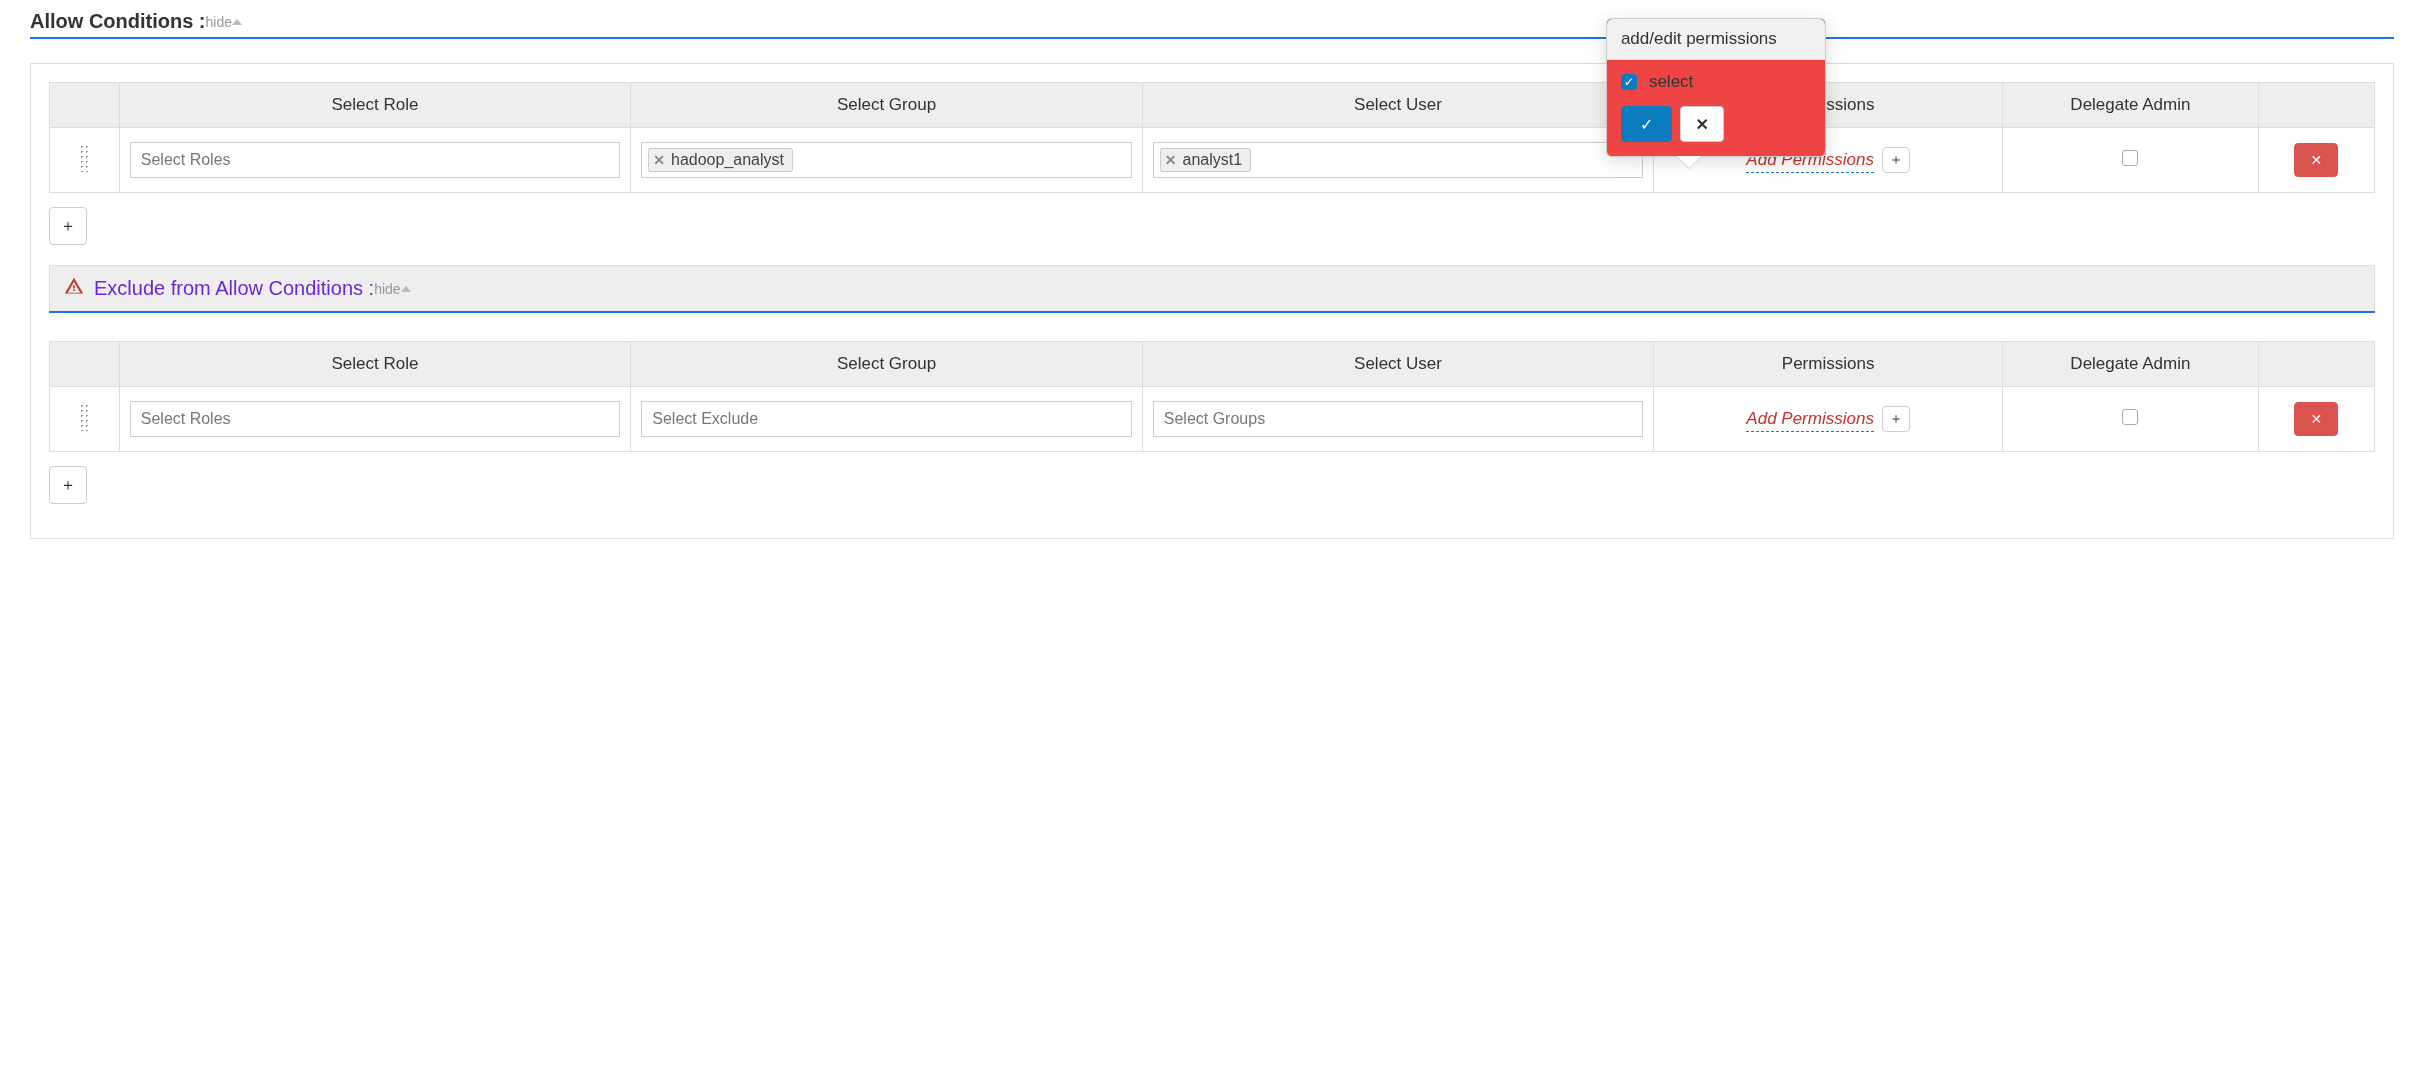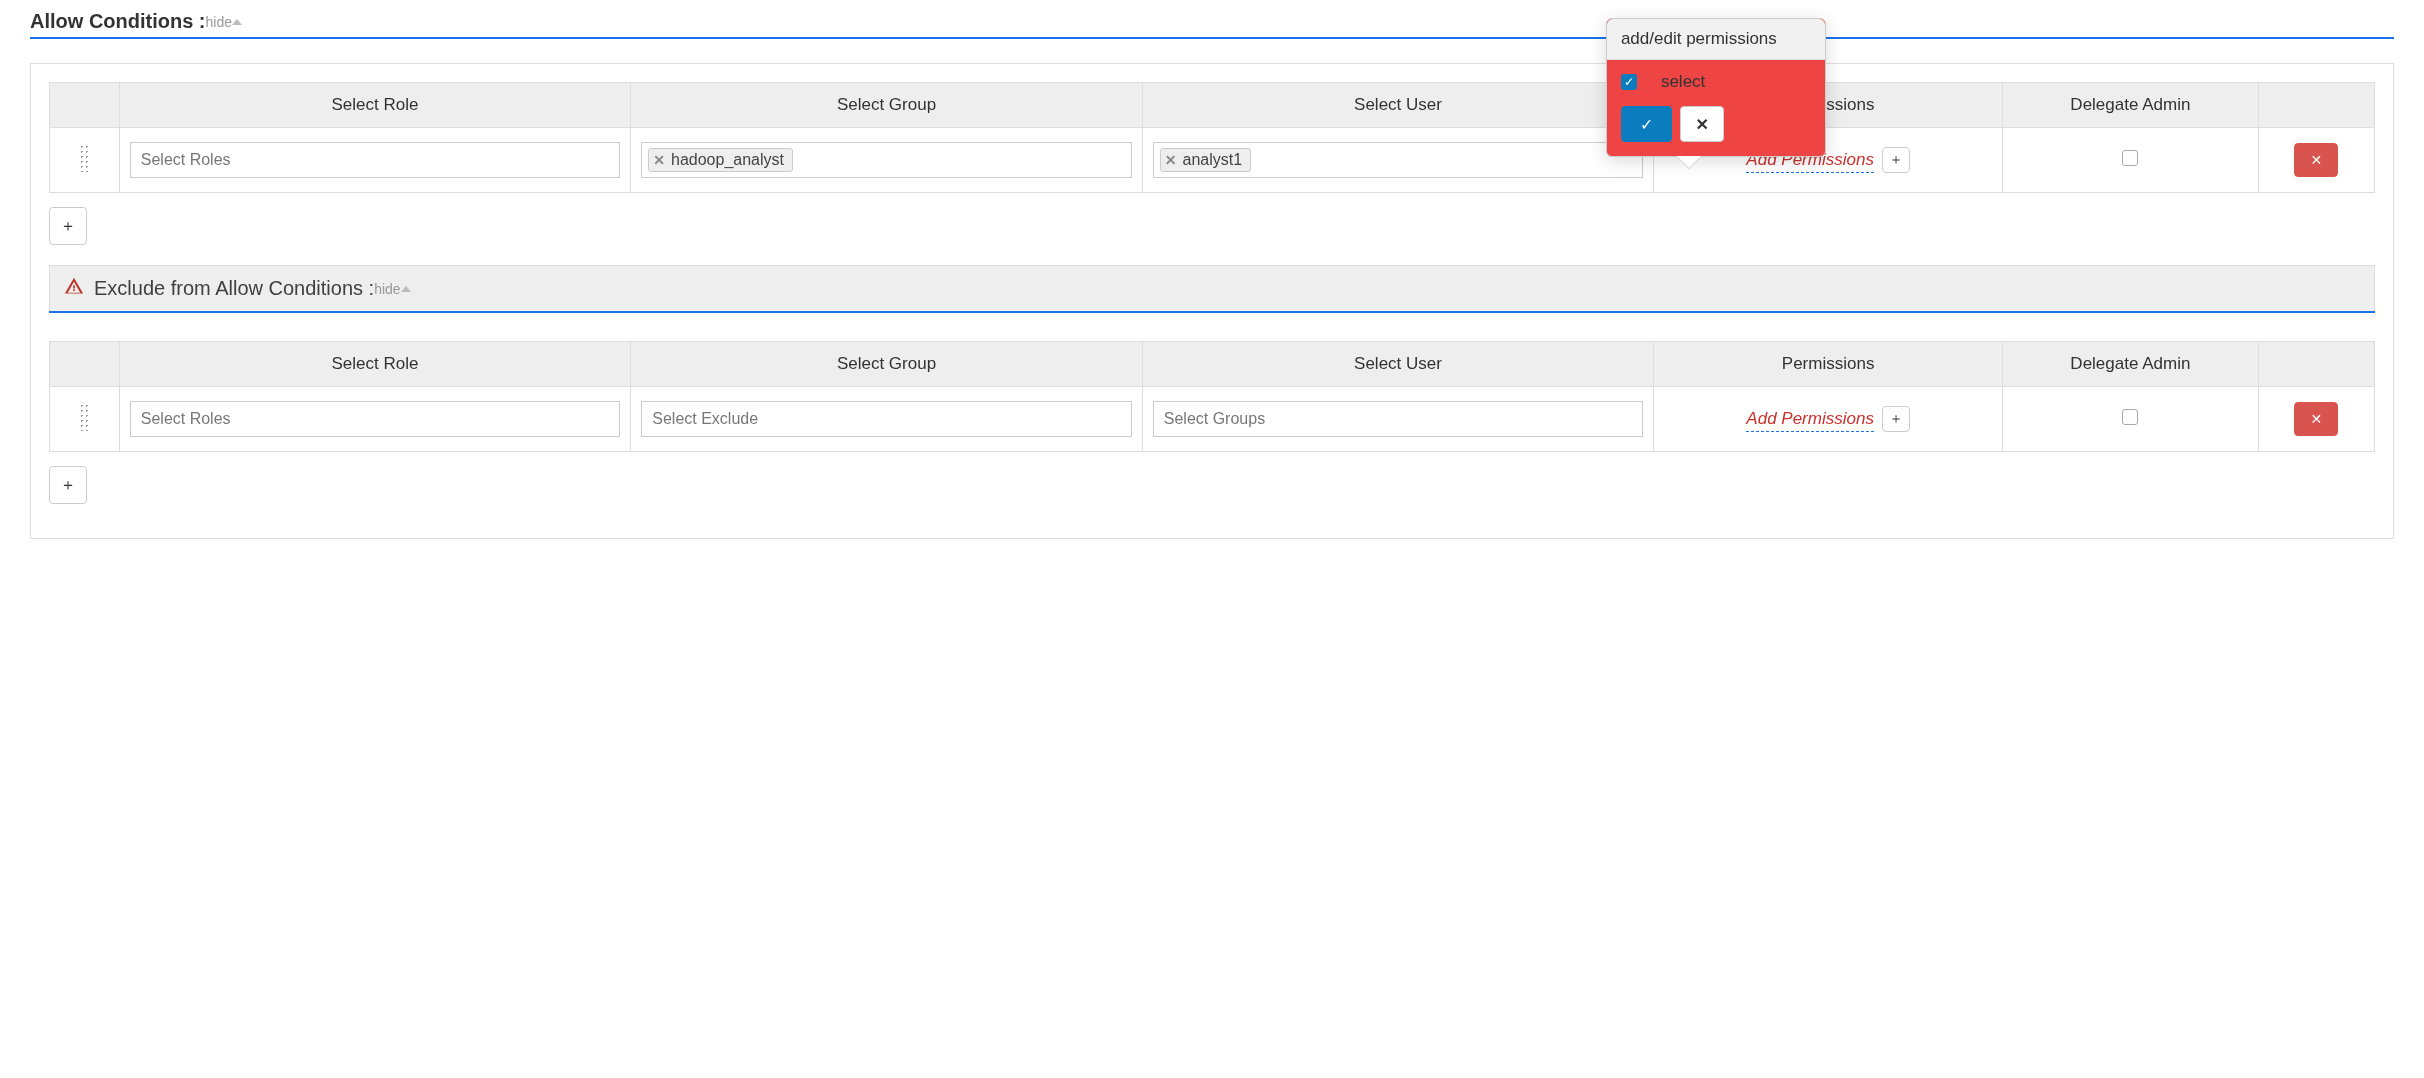--- a/index.html
+++ b/index.html
@@ -29,21 +29,21 @@
   .section-header.sub {
     background: #eeeeee;
     padding: 10px 14px;
     border: 1px solid #ddd;
     border-bottom: none;
     margin-top: 20px;
   }
   .section-header.sub .title {
     font-weight: 400;
     font-size: 20px;
-    color: #404040;
+    color: #6d28d9;
     display: flex;
     align-items: center;
     gap: 10px;
   }
   .hide-toggle {
     font-size: 14px;
     color: #999;
     cursor: pointer;
     display:flex; align-items:center; 
   }
@@ -128,21 +128,21 @@
     border-radius:6px;
     box-shadow:0 4px 18px rgba(0,0,0,.15);
     z-index:50;
   }
   .popover .hd {
     background:#f1f1f1; border-bottom:1px solid #ddd;
     border-radius:6px 6px 0 0;
     padding:10px 14px; font-size:17px; color:#333;
   }
   .popover .bd { padding:12px 14px 14px 14px; }
-  .popover .perm-row { display:flex; align-items:center; gap:24px; font-size:17px; color:#333; }
+  .popover .perm-row { display:flex; align-items:center; gap:12px; font-size:17px; color:#333; }
   .popover .cb-checked {
     width:16px; height:16px; border-radius:3px; background:#0b7dbf; display:inline-flex; align-items:center; justify-content:center;
   }
   .popover .cb-checked::after { content:"✓"; color:#fff; font-size:12px; line-height:1;}
   .popover .actions { display:flex; gap:8px; margin-top:14px;}
   .popover .caret {
     position:absolute; left:70px; bottom:-12px;
     width:0;height:0;border-left:12px solid transparent;border-right:12px solid transparent;border-top:12px solid #fff;
     filter: drop-shadow(0 1px 0 #ccc);
   }

